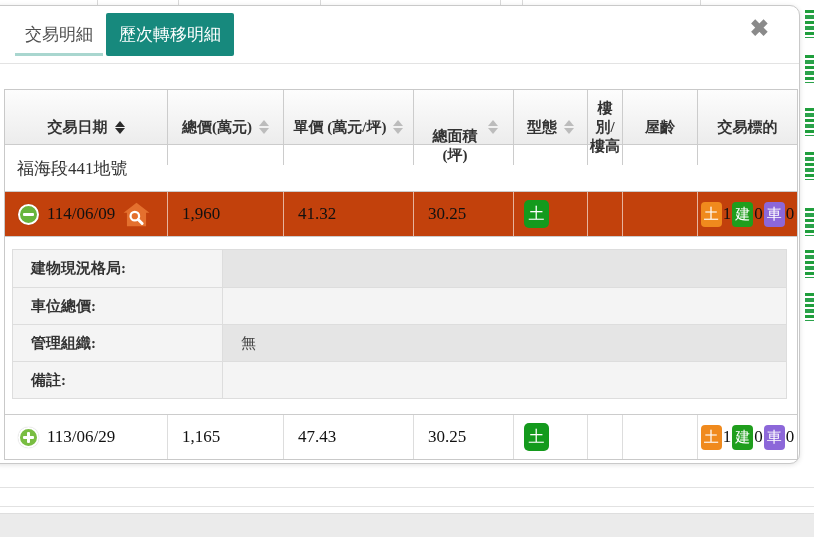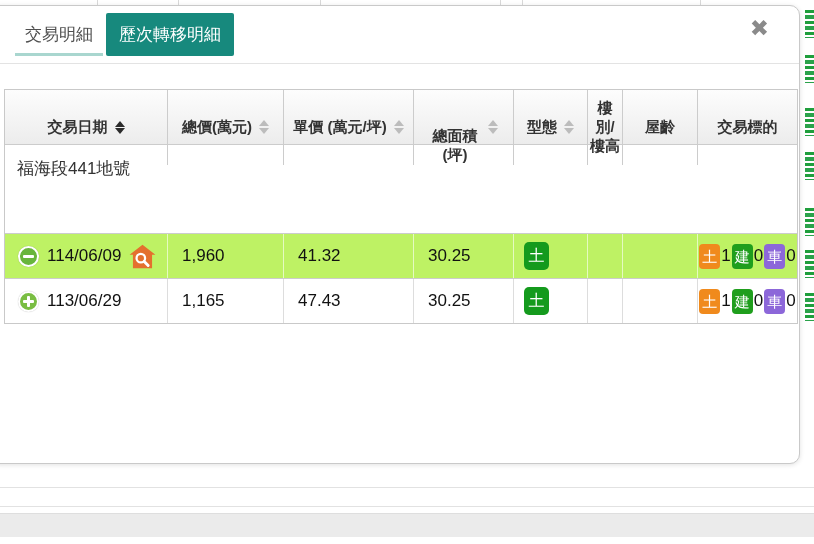--- a/index.html
+++ b/index.html
@@ -1,18 +1,18 @@
 <!DOCTYPE html>
 <html><head>
 <meta charset="utf-8">
 <style>
   * { margin:0; padding:0; box-sizing:border-box; }
   html,body { width:814px; height:544px; overflow:hidden; background:#fff;
     font-family:"Liberation Sans","DejaVu Sans",sans-serif; }
-  .stage { position:relative; width:814px; height:544px; background:#fff; overflow:hidden; }
+  .stage { position:relative; width:814px; height:544px; background:#fff; overflow:hidden;font-family:Liberation Serif, serif; }
 
   
   .bg-top-line { position:absolute; top:0; width:1px; height:5px; background:#d9d9d9; }
   .bg-right-strip { position:absolute; left:803px; top:0; width:11px; height:544px; background:#fff; }
   .green-cluster { position:absolute; left:2px; width:9px;
     background:repeating-linear-gradient(to bottom,#1f9e3c 0 3px,#ffffff 3px 5px,#2aa24a 5px 9px,#ffffff 9px 11px); }
   .bg-line { position:absolute; left:0; width:814px; height:1px; background:#e2e2e2; }
   .bg-grayband { position:absolute; left:0; top:513px; width:814px; height:24px; background:#ebebeb; border-top:1px solid #dedede; }
 
   
@@ -44,21 +44,21 @@
   .sort.dark { gap:1px; }
   .sort.dark .up { border-bottom-color:#2b2b2b; }
   .sort.dark .dn { border-top-color:#2b2b2b; }
 
   .group-row { height:47px; display:flex; align-items:center; padding-left:12px;
     font-size:17px; color:#333; border-top:1px solid #ccc; background:#fff; }
 
   .drow { height:45px; font-size:17px; color:#111; border-top:1px solid #ccc; }
   .drow > div { display:flex; align-items:center; border-right:1px solid #ddd; }
   .drow > div:last-child { border-right:none; }
-  .drow.hl { background:#bef264;margin-top:42px; }
+  .drow.hl { background:#c2410c; }
   .drow.hl > div { border-right-color:rgba(255,255,255,.6); }
 
   .cell-date { gap:8px; padding-left:13px; }
   .cell-num { padding-left:14px; }
   .cell-type { padding-left:10px; }
   .cell-targets { justify-content:center; gap:1px; font-size:17px; }
 
   .circle-ic { position:relative; width:21px; height:21px; border-radius:50%;
     border:2px solid #fff; box-shadow:0 0 1px rgba(0,0,0,.3); cursor:pointer; flex:0 0 auto; }
   .circle-ic.minus { background:#68b53c; }
@@ -207,20 +207,40 @@
         <div class="cell-targets">
           <span class="t-badge t-land">土</span>
             <span class="t-count">1</span>
           <span class="t-badge t-bld">建</span>
             <span class="t-count">0</span>
           <span class="t-badge t-car">車</span>
             <span class="t-count">0</span>
         </div>
       </div>
 
+      <div class="detail-wrap">
+        <div class="detail-box">
+          <div class="d-row shade">
+            <div class="d-label">建物現況格局:</div>
+            <div class="d-value"></div>
+          </div>
+          <div class="d-row">
+            <div class="d-label">車位總價:</div>
+            <div class="d-value"></div>
+          </div>
+          <div class="d-row shade">
+            <div class="d-label">管理組織:</div>
+            <div class="d-value">無</div>
+          </div>
+          <div class="d-row">
+            <div class="d-label">備註:</div>
+            <div class="d-value"></div>
+          </div>
+        </div>
+      </div>
 
       <div class="cols drow">
         <div class="cell-date">
           <span class="circle-ic plus"></span>
           <span>113/06/29</span>
         </div>
         <div class="cell-num">
             <span>1,165</span>
           </div>
         <div class="cell-num">

